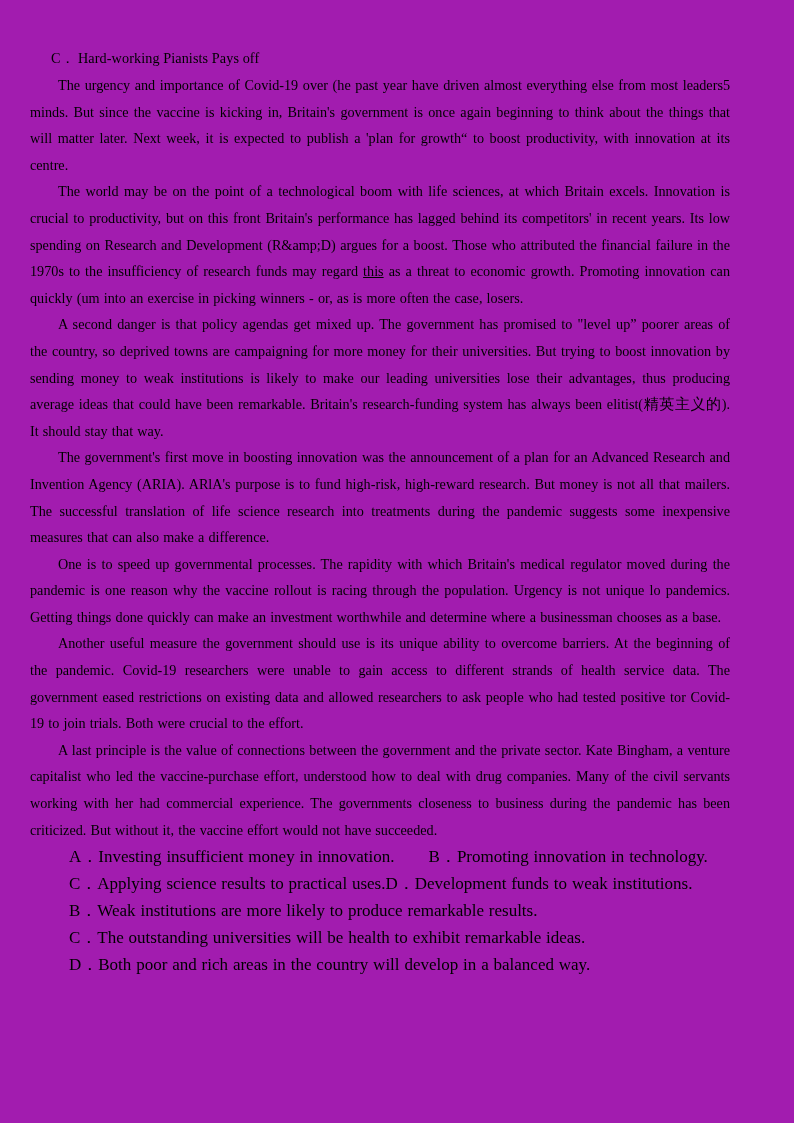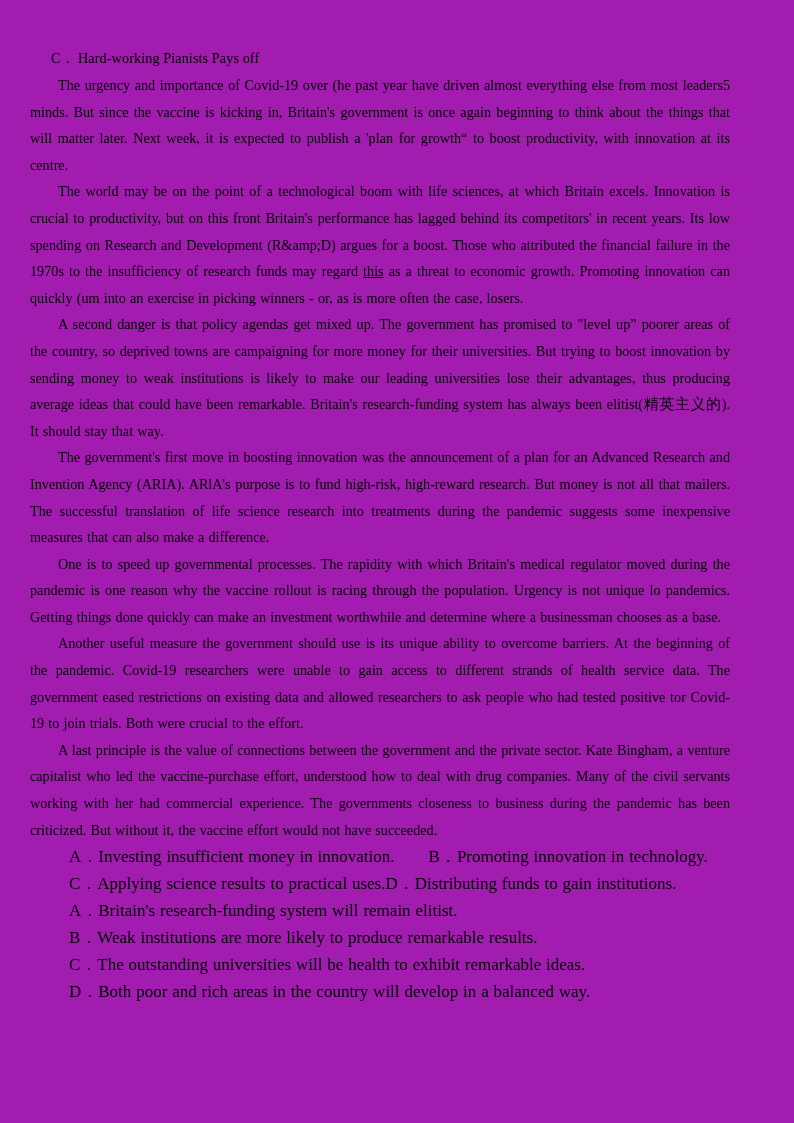--- a/index.html
+++ b/index.html
@@ -108,27 +108,24 @@
 
     <p class="para">A last principle is the value of connections between the government and the private sector. Kate Bingham, a venture capitalist who led the vaccine-purchase effort, understood how to deal with drug companies. Many of the civil servants working with her had commercial experience. The governments closeness to business during the pandemic has been criticized. But without it, the vaccine effort would not have succeeded.</p>
 
 
 
     <div class="choice choice-pair">
       <span class="lbl">A．</span><span>Investing insufficient money in innovation.</span><span class="gapB"></span><span class="lbl">B．</span><span>Promoting innovation in technology.</span>
     </div>
 
     <div class="choice choice-pair">
-      <span class="lbl">C．</span><span>Applying science results to practical uses.</span><span class="lbl">D．</span><span>Distributing funds to gain institutions.</span>
+      <span class="lbl">C．</span><span>Applying science results to practical uses.</span><span class="lbl">D．</span><span>Development funds to weak institutions.</span>
     </div>
 
 
-    <div class="choice">
-      <span class="lbl">A．</span><span>Britain's research-funding system will remain elitist.</span>
-    </div>
     <div class="choice">
       <span class="lbl">B．</span><span>Weak institutions are more likely to produce remarkable results.</span>
     </div>
     <div class="choice">
       <span class="lbl">C．</span><span>The outstanding universities will be health to exhibit remarkable ideas.</span>
     </div>
     <div class="choice">
       <span class="lbl">D．</span><span>Both poor and rich areas in the country will develop in a balanced way.</span>
     </div>
 

